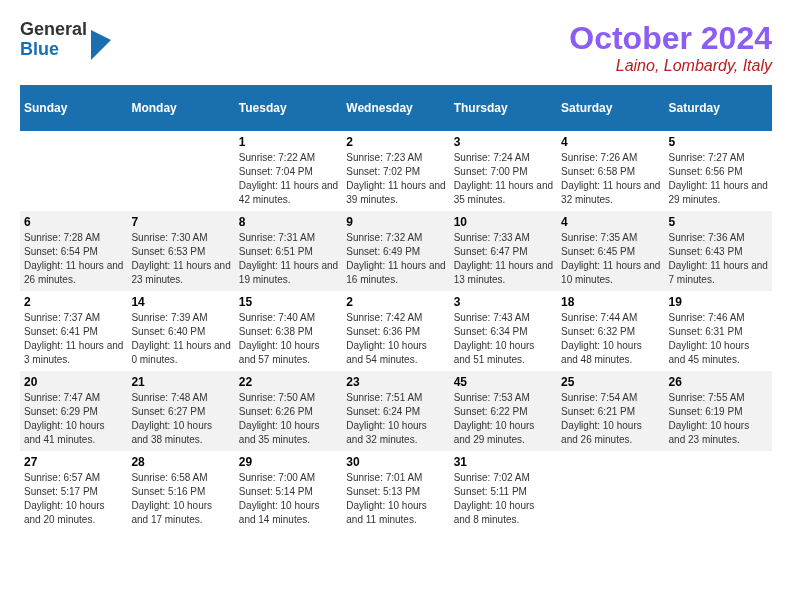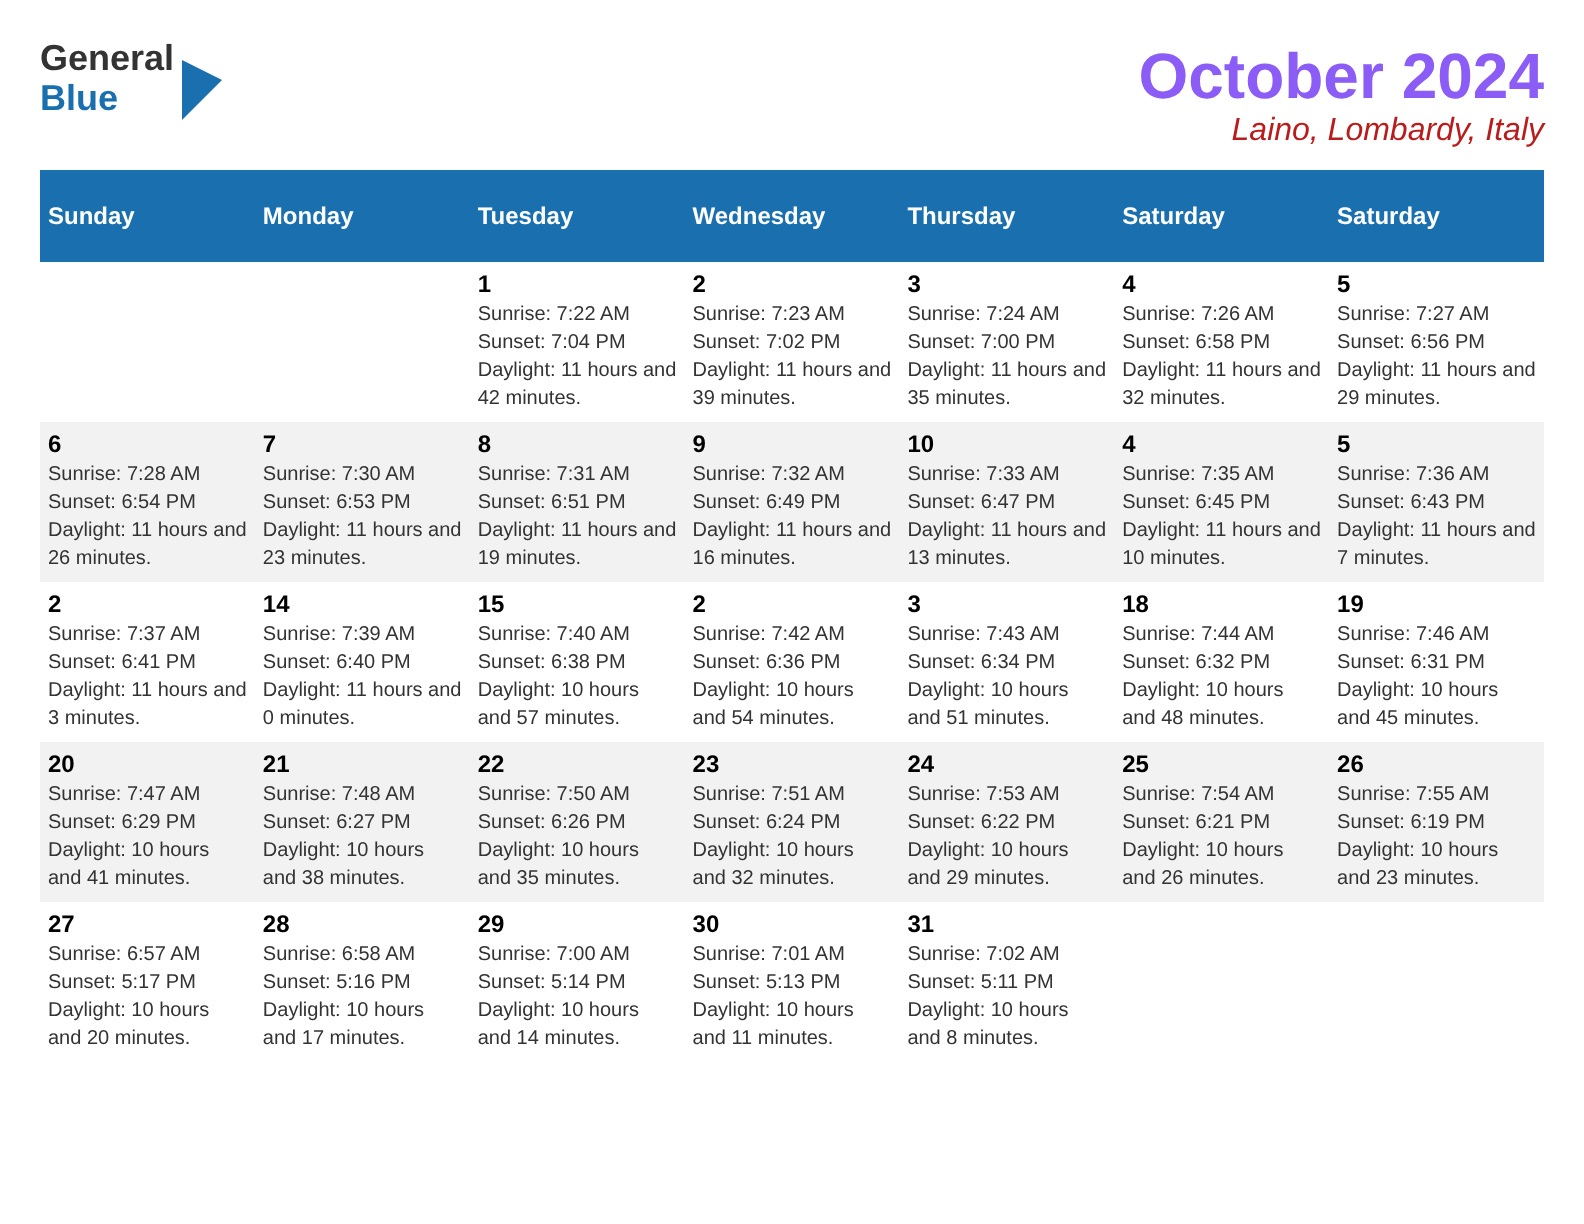--- a/index.html
+++ b/index.html
@@ -218,21 +218,21 @@
         </td>
         <td>
           <span class="day-number">22</span>
           <div class="day-info">Sunrise: 7:50 AM<br>Sunset: 6:26 PM<br>Daylight: 10 hours and 35 minutes.</div>
         </td>
         <td>
           <span class="day-number">23</span>
           <div class="day-info">Sunrise: 7:51 AM<br>Sunset: 6:24 PM<br>Daylight: 10 hours and 32 minutes.</div>
         </td>
         <td>
-          <span class="day-number">24</span>
+          <span class="day-number">45</span>
           <div class="day-info">Sunrise: 7:53 AM<br>Sunset: 6:22 PM<br>Daylight: 10 hours and 29 minutes.</div>
         </td>
         <td>
           <span class="day-number">25</span>
           <div class="day-info">Sunrise: 7:54 AM<br>Sunset: 6:21 PM<br>Daylight: 10 hours and 26 minutes.</div>
         </td>
         <td>
           <span class="day-number">26</span>
           <div class="day-info">Sunrise: 7:55 AM<br>Sunset: 6:19 PM<br>Daylight: 10 hours and 23 minutes.</div>
         </td>

